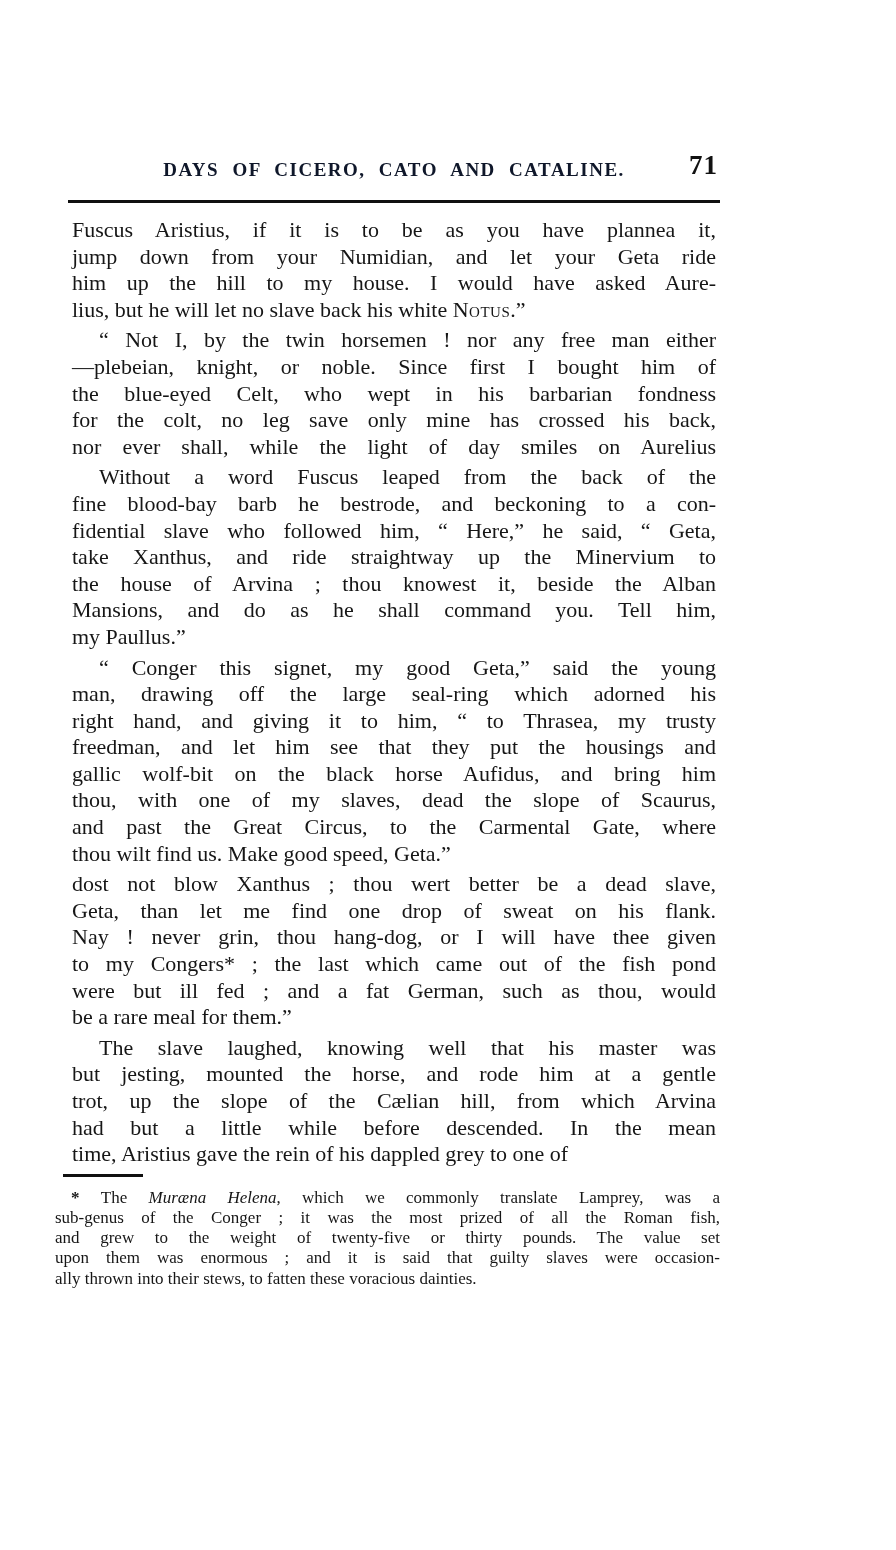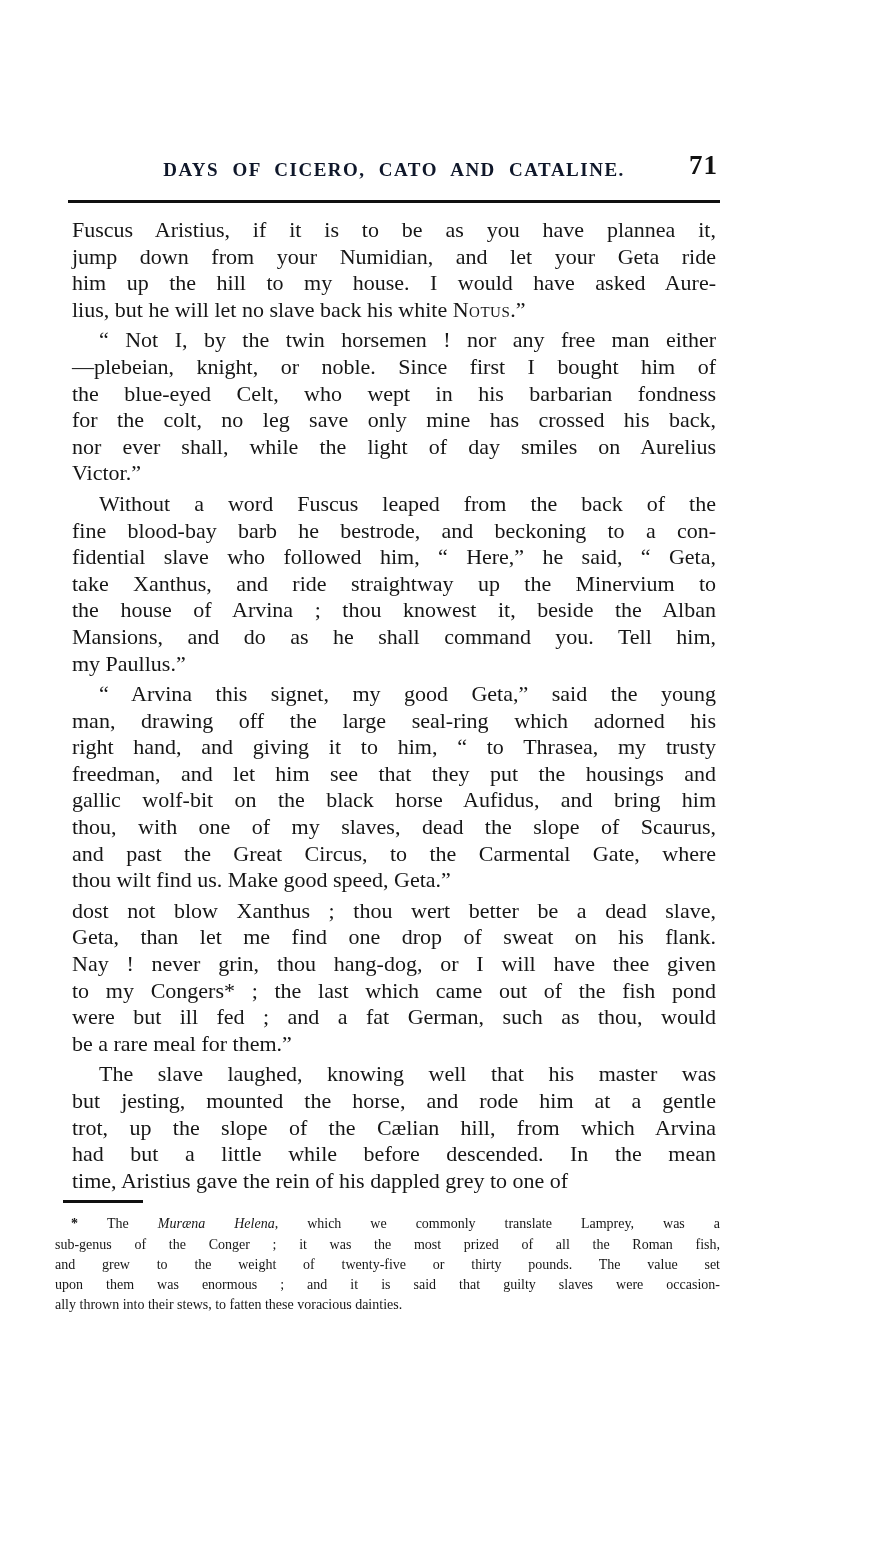--- a/index.html
+++ b/index.html
@@ -53,21 +53,21 @@
   .bold { font-weight:bold; }
   .footnote-rule {
     border:none;
     border-top:3px solid #101010;
     width:80px;
     margin:6px 0 11px -5px;
   }
   .footnote {
     margin-left:-13px;
     width:665px;
-    font-size:14px;
+    font-size:17px;
     line-height:20.2px;
   }
   .footnote .line.first { text-indent:16px; }
 </style>
 </head>
 <body>
 
 <div class="page">
   <div class="content">
 
@@ -83,33 +83,32 @@
           <div class="line"><span>jump down from your Numidian, and let your Geta ride</span></div>
           <div class="line"><span>him up the hill to my house.  I would have asked Aure-</span></div>
           <div class="line last"><span>lius, but he will let no slave back his white </span><span class="smallcaps">Notus</span><span>.”</span></div>
         </div>
         <div class="para indent">
           <div class="line first"><span>“ Not I, by the twin horsemen !  nor any free man either</span></div>
           <div class="line"><span>—plebeian, knight, or noble.  Since first I bought him of</span></div>
           <div class="line"><span>the blue-eyed Celt, who wept in his barbarian fondness</span></div>
           <div class="line"><span>for the colt, no leg save only mine has crossed his back,</span></div>
           <div class="line"><span>nor ever shall, while the light of day smiles on Aurelius</span></div>
-          <div class="line last"><span>Victor.”</span></div>
         </div>
         <div class="para indent">
           <div class="line first"><span>Without a word Fuscus leaped from the back of the</span></div>
           <div class="line"><span>fine blood-bay barb he bestrode, and beckoning to a con-</span></div>
           <div class="line"><span>fidential slave who followed him, “ Here,” he said, “ Geta,</span></div>
           <div class="line"><span>take Xanthus, and ride straightway up the Minervium to</span></div>
           <div class="line"><span>the house of Arvina ; thou knowest it, beside the Alban</span></div>
           <div class="line"><span>Mansions, and do as he shall command you.  Tell him,</span></div>
           <div class="line last"><span>my Paullus.”</span></div>
         </div>
         <div class="para indent">
-          <div class="line first"><span>“ Arvina this signet, my good Geta,” said the young</span></div>
+          <div class="line first"><span>“ Conger this signet, my good Geta,” said the young</span></div>
           <div class="line"><span>man, drawing off the large seal-ring which adorned his</span></div>
           <div class="line"><span>right hand, and giving it to him, “ to Thrasea, my trusty</span></div>
           <div class="line"><span>freedman, and let him see that they put the housings and</span></div>
           <div class="line"><span>gallic wolf-bit on the black horse Aufidus, and bring him</span></div>
           <div class="line"><span>thou, with one of my slaves, dead the slope of Scaurus,</span></div>
           <div class="line"><span>and past the Great Circus, to the Carmental Gate, where</span></div>
           <div class="line last"><span>thou wilt find us.  Make good speed, Geta.”</span></div>
         </div>
         <div class="para indent">
           <div class="line"><span>dost not blow Xanthus ; thou wert better be a dead slave,</span></div>

